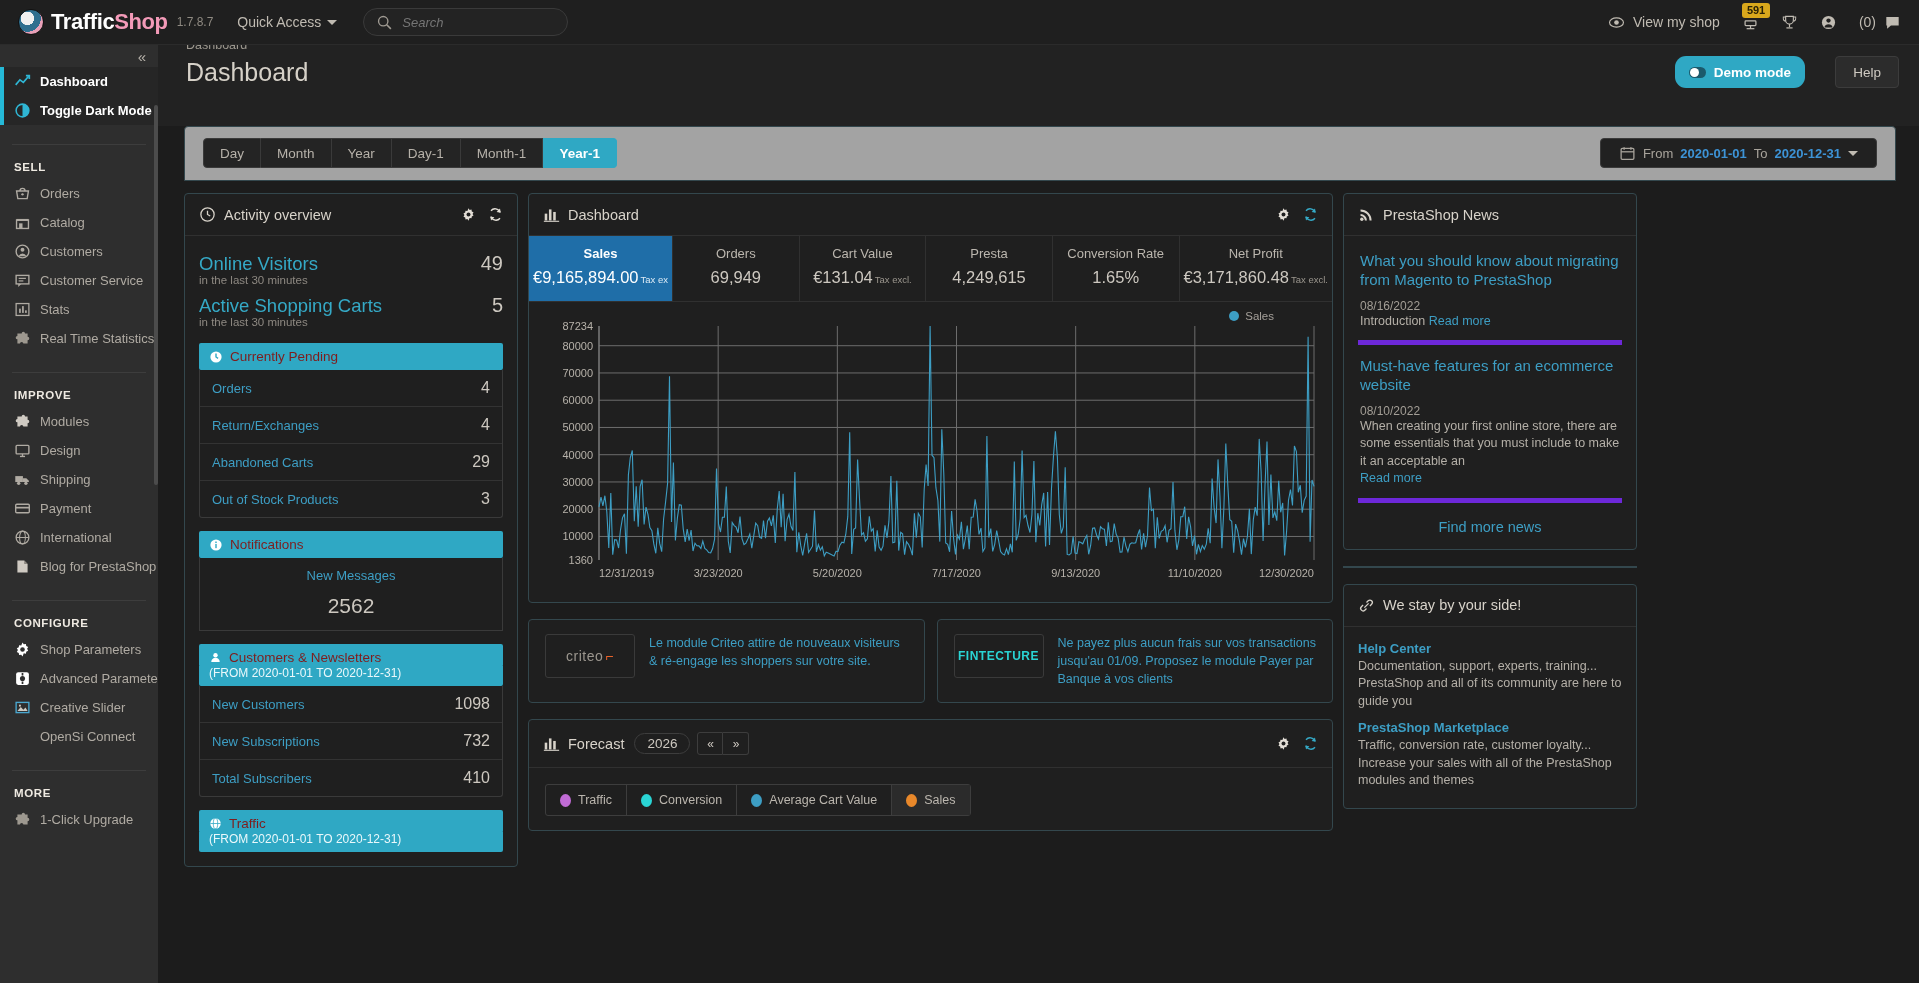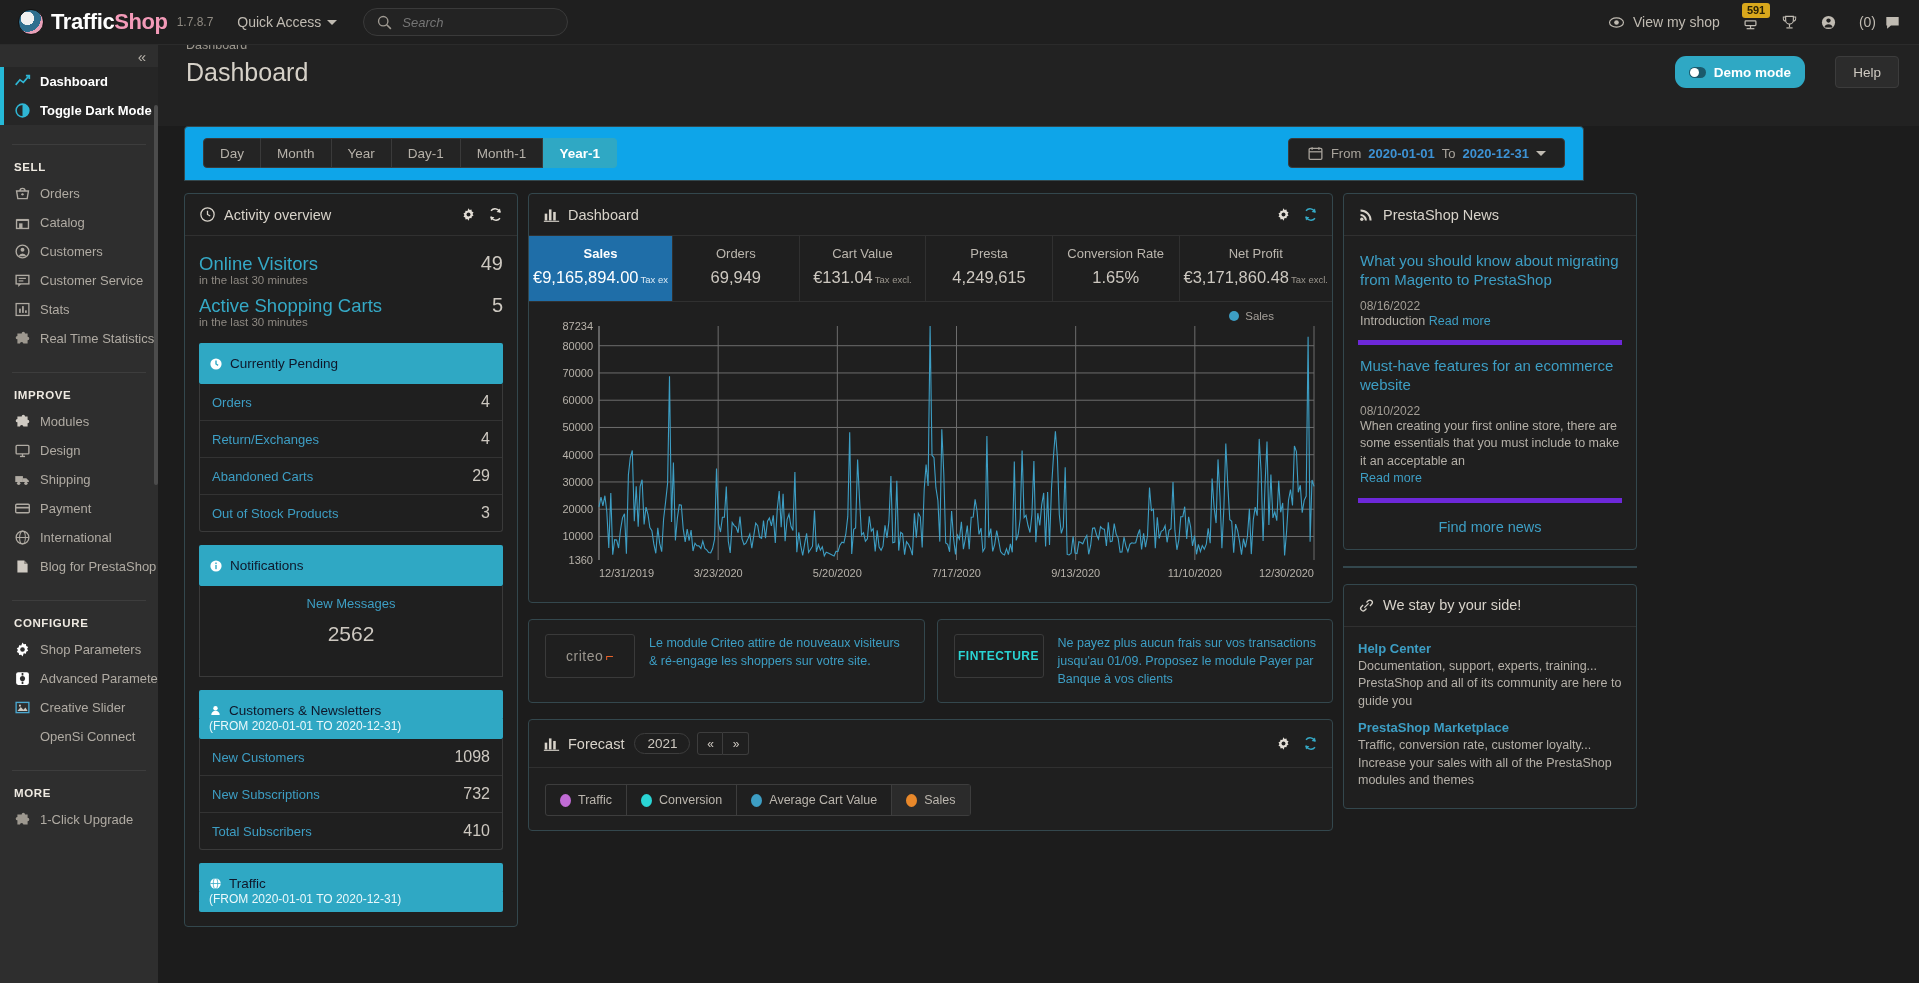--- a/index.html
+++ b/index.html
@@ -80,22 +80,22 @@
   }
   .toggle-pill { width:17px;height:11px;border-radius:6px;background:#1b5a6c;position:relative; }
   .toggle-pill:after{content:"";position:absolute;left:1px;top:1px;width:9px;height:9px;border-radius:50%;background:#fff;}
   #help-btn {
     position:absolute; right:20px; top:25px; height:32px; background:#2c2c2c; color:#cfcac2;
     border:1px solid #3c3c3c; border-radius:4px; display:flex; align-items:center;
     padding:0 17px; font-size:13.5px; cursor:pointer;
   }
   
   #toolbar {
-    position:absolute; top:126px; left:184px; width:1400px; height:55px;
-    border:1px solid #33474d; border-radius:4px 4px 0 0; background:#0ea5e9;
+    position:absolute; top:126px; left:184px; width:1712px; height:55px;
+    border:1px solid #33474d; border-radius:4px 4px 0 0; background:#a3a3a3;
   }
   #daterange-tabs { position:absolute; left:18px; top:11px; display:flex; }
   .dtab {
     height:30px; padding:0 16px; display:flex;align-items:center;justify-content:center;
     background:#242424; border:1px solid #3a3a3a; border-left:none; color:#b6b1a9;
     font-size:13.5px; cursor:pointer;
   }
   .dtab:first-child { border-left:1px solid #3a3a3a; border-radius:4px 0 0 4px; }
   .dtab:last-child { border-radius:0 4px 4px 0; }
   .dtab.active { background:#2fa8c4; color:#fff; font-weight:bold; border-color:#2fa8c4; }
@@ -118,33 +118,33 @@
   .panel-head .ptools { margin-left:auto; display:flex; gap:12px; }
   .tool-ico { width:15px;height:15px;cursor:pointer; }
   .panel-body { padding:10px 14px 14px; }
   
   .ao-row { padding:6px 0 2px; }
   .ao-top { display:flex; align-items:baseline; }
   .ao-title { color:#35a9c6; font-size:18.5px; }
   .ao-val { margin-left:auto; color:#cdc8c0; font-size:20px; }
   .ao-sub { color:#8e8982; font-size:11.5px; margin-top:-1px; }
   .sec-head {
-    background:#2fa8c4; color:#0f172a; padding:13px 10px; font-size:13.5px;
+    background:#2fa8c4; color:#7f1d1d; padding:6px 10px; font-size:13.5px;
     display:flex; align-items:center; gap:7px; border-radius:2px; margin-top:13px;
   }
   .sec-head-sub { background:#2fa8c4;color:#eaf8fb;font-size:12px;padding:0 10px 6px;border-radius:0 0 2px 2px;margin-top:-1px;}
   .list-box { border:1px solid #3a3a3a; border-top:none; border-radius:0 0 3px 3px; }
   .list-row {
     display:flex; align-items:center; padding:9px 12px; border-bottom:1px solid #333;
     font-size:13px;
   }
   .list-row:last-child { border-bottom:none; }
   .list-row a { color:#3d9ec4; text-decoration:none; cursor:pointer; }
   .list-row .num { margin-left:auto; color:#cdc8c0; font-size:16px; }
-  .msg-box { border:1px solid #3a3a3a; border-top:none; padding:10px 0 30px; text-align:center; }
+  .msg-box { border:1px solid #3a3a3a; border-top:none; padding:10px 0 12px; text-align:center; }
   .msg-label { color:#3d9ec4; font-size:13px; }
   .msg-num { color:#cdc8c0; font-size:21px; margin-top:11px; }
   .ga-row { display:flex; align-items:center; gap:8px; padding:10px 12px; font-size:13px; }
   .ga-ico { width:14px;height:14px;background:#fff;display:inline-block;position:relative;border-radius:1px; }
   .ga-ico:after{content:"";position:absolute;inset:1px;background:#e8622a;clip-path:polygon(0 80%,28% 40%,52% 62%,100% 8%,100% 100%,0 100%);}
   
   #kpi-strip { display:flex; border-bottom:1px solid #303030; }
   .kpi {
     flex:1; text-align:center; padding:10px 4px 14px; border-right:1px solid #303030; cursor:pointer;
   }
@@ -686,21 +686,21 @@
 
     <div class="panel" style="margin-top:16px">
       <div class="panel-head">
         <svg class="ico" viewBox="0 0 20 20" style="margin-right:8px">
             <rect x="2" y="9" width="3" height="8" fill="#d8d3ca"></rect>
             <rect x="7" y="4" width="3" height="13" fill="#d8d3ca"></rect>
             <rect x="12" y="7" width="3" height="10" fill="#d8d3ca"></rect>
             <line x1="1" y1="18" x2="19" y2="18" stroke="#d8d3ca" stroke-width="1.3"></line>
           </svg>
         <span style="margin-right:10px">Forecast</span>
-        <span class="fc-year">2021</span>
+        <span class="fc-year">2026</span>
         <span class="fc-navs">
           <span class="fc-nav">«</span>
           <span class="fc-nav">»</span>
         </span>
         <span class="ptools">
           <svg class="tool-ico" viewBox="0 0 20 20">
               <path d="M10 1.8l1.5 2.1 2.5-.5.4 2.5 2.3 1.1-1.3 2.2 1.3 2.2-2.3 1.1-.4 2.5-2.5-.5L10 18.2l-1.5-2.1-2.5.5-.4-2.5-2.3-1.1L4.6 10.7 3.3 8.5l2.3-1.1.4-2.5 2.5.5z" fill="#e4dfd7"></path>
               <circle cx="10" cy="10" r="2.6" fill="#1f1f1f"></circle>
             </svg>
           <svg class="tool-ico" viewBox="0 0 20 20">

